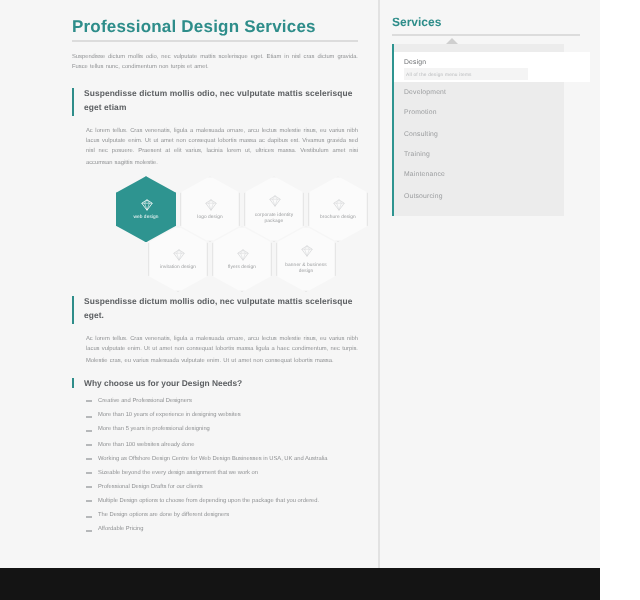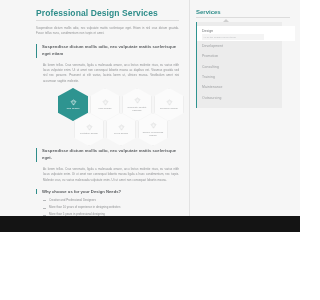--- a/index.html
+++ b/index.html
@@ -8,21 +8,21 @@
     width: 300px;
     height: 300px;
     overflow: hidden;
     background: #ffffff;
     font-family: "Liberation Sans", sans-serif;
   }
 
   #page {
     position: relative;
     width: 300px;
-    height: 232px;
+    height: 300px;
     background: #14532d;
     overflow: hidden;
   }
 
   
   .content-wrap {
     position: absolute;
     left: 0; top: 0;
     width: 300px;
     height: 284px;

